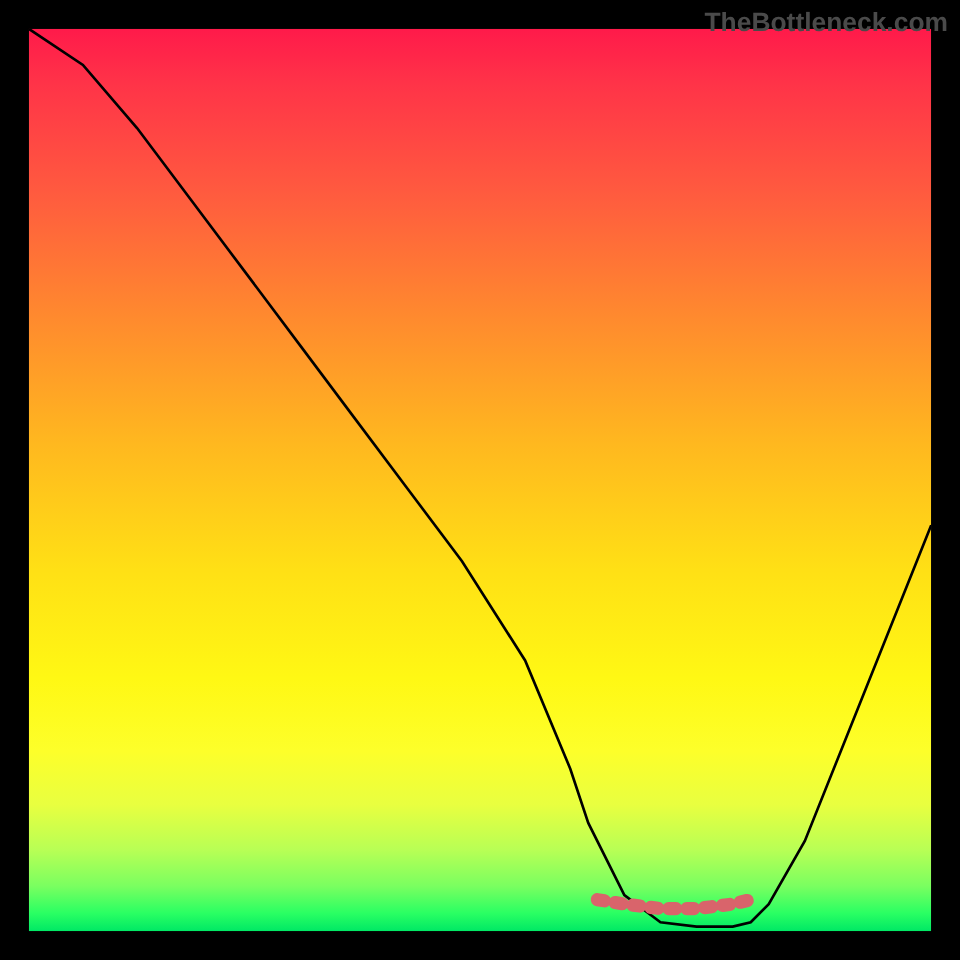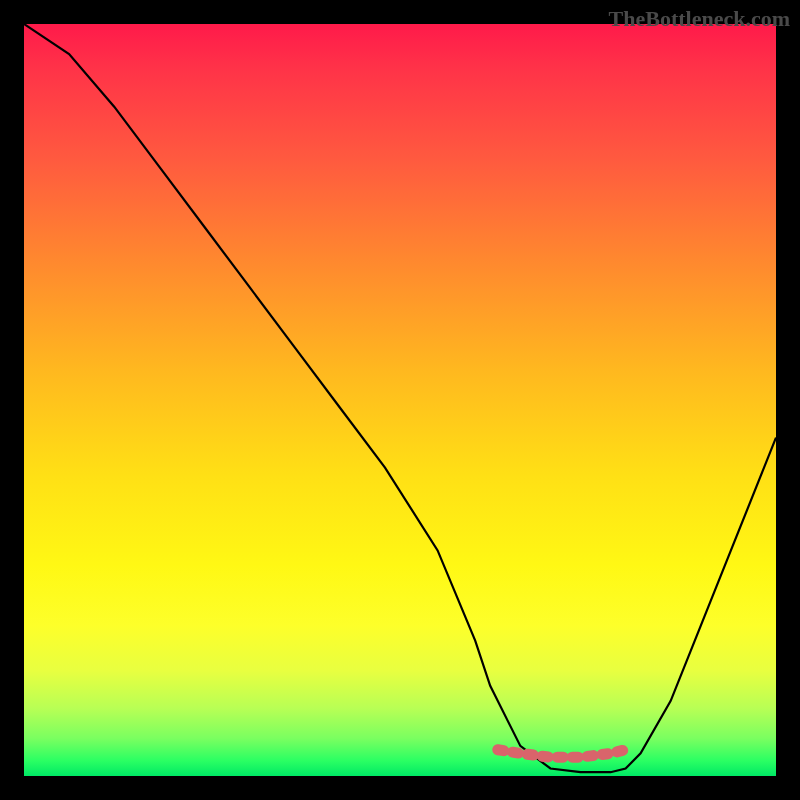--- a/index.html
+++ b/index.html
@@ -12,21 +12,20 @@
     font-family: Arial, sans-serif;
   }
   .watermark {
     position: absolute;
     top: 6px;
     right: 10px;
     color: #4a4a4a;
     font-size: 22px;
     font-weight: bold;
     z-index: 10;
-    font-family: Liberation Serif, serif;
   }
   .plot-area {
     position: absolute;
     left: 24px;
     top: 24px;
     width: 752px;
     height: 752px;
     overflow: hidden;
   }
   .gradient-bg {

